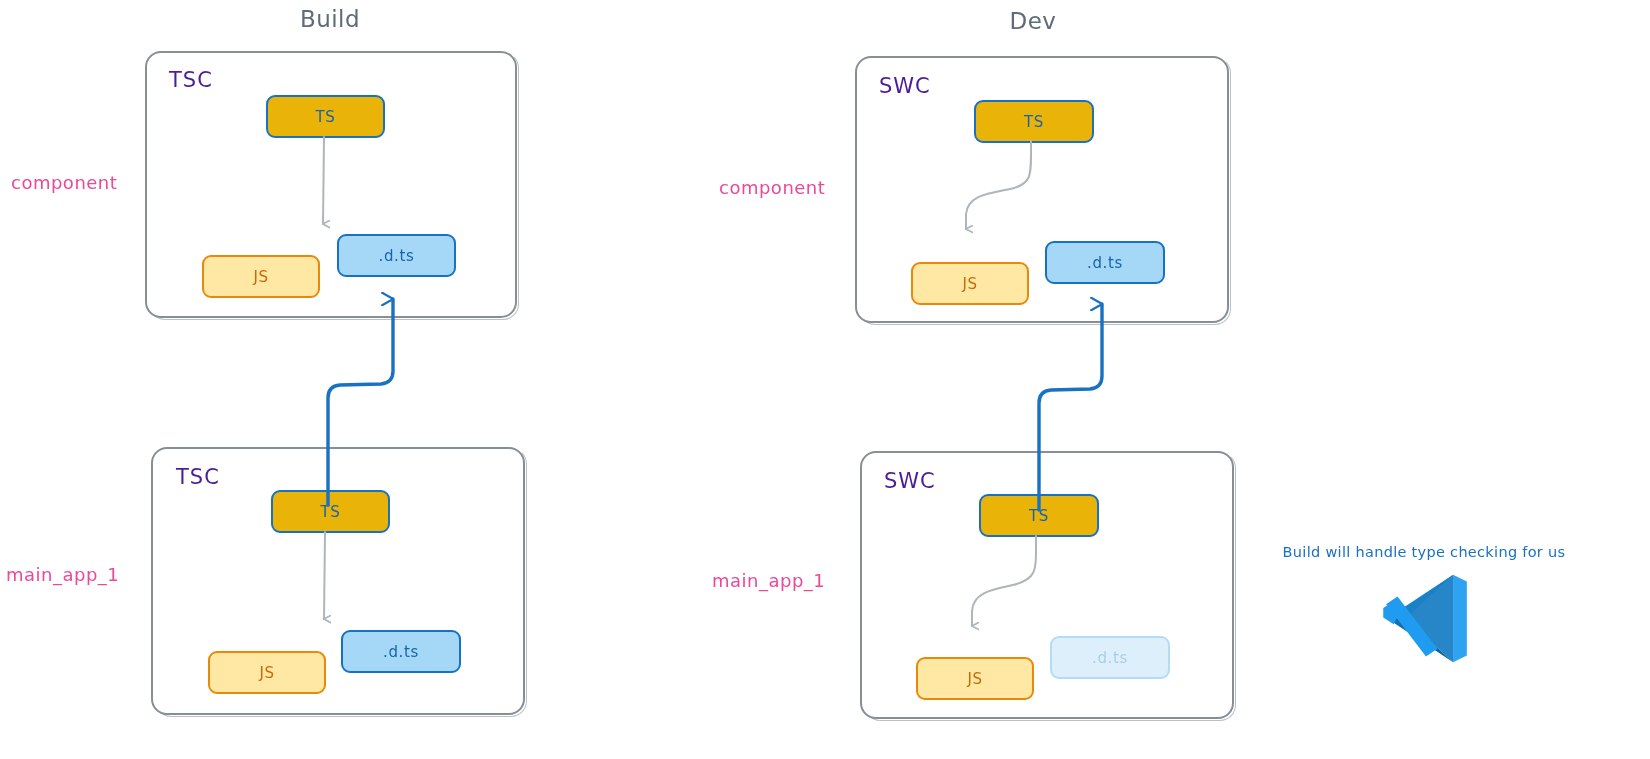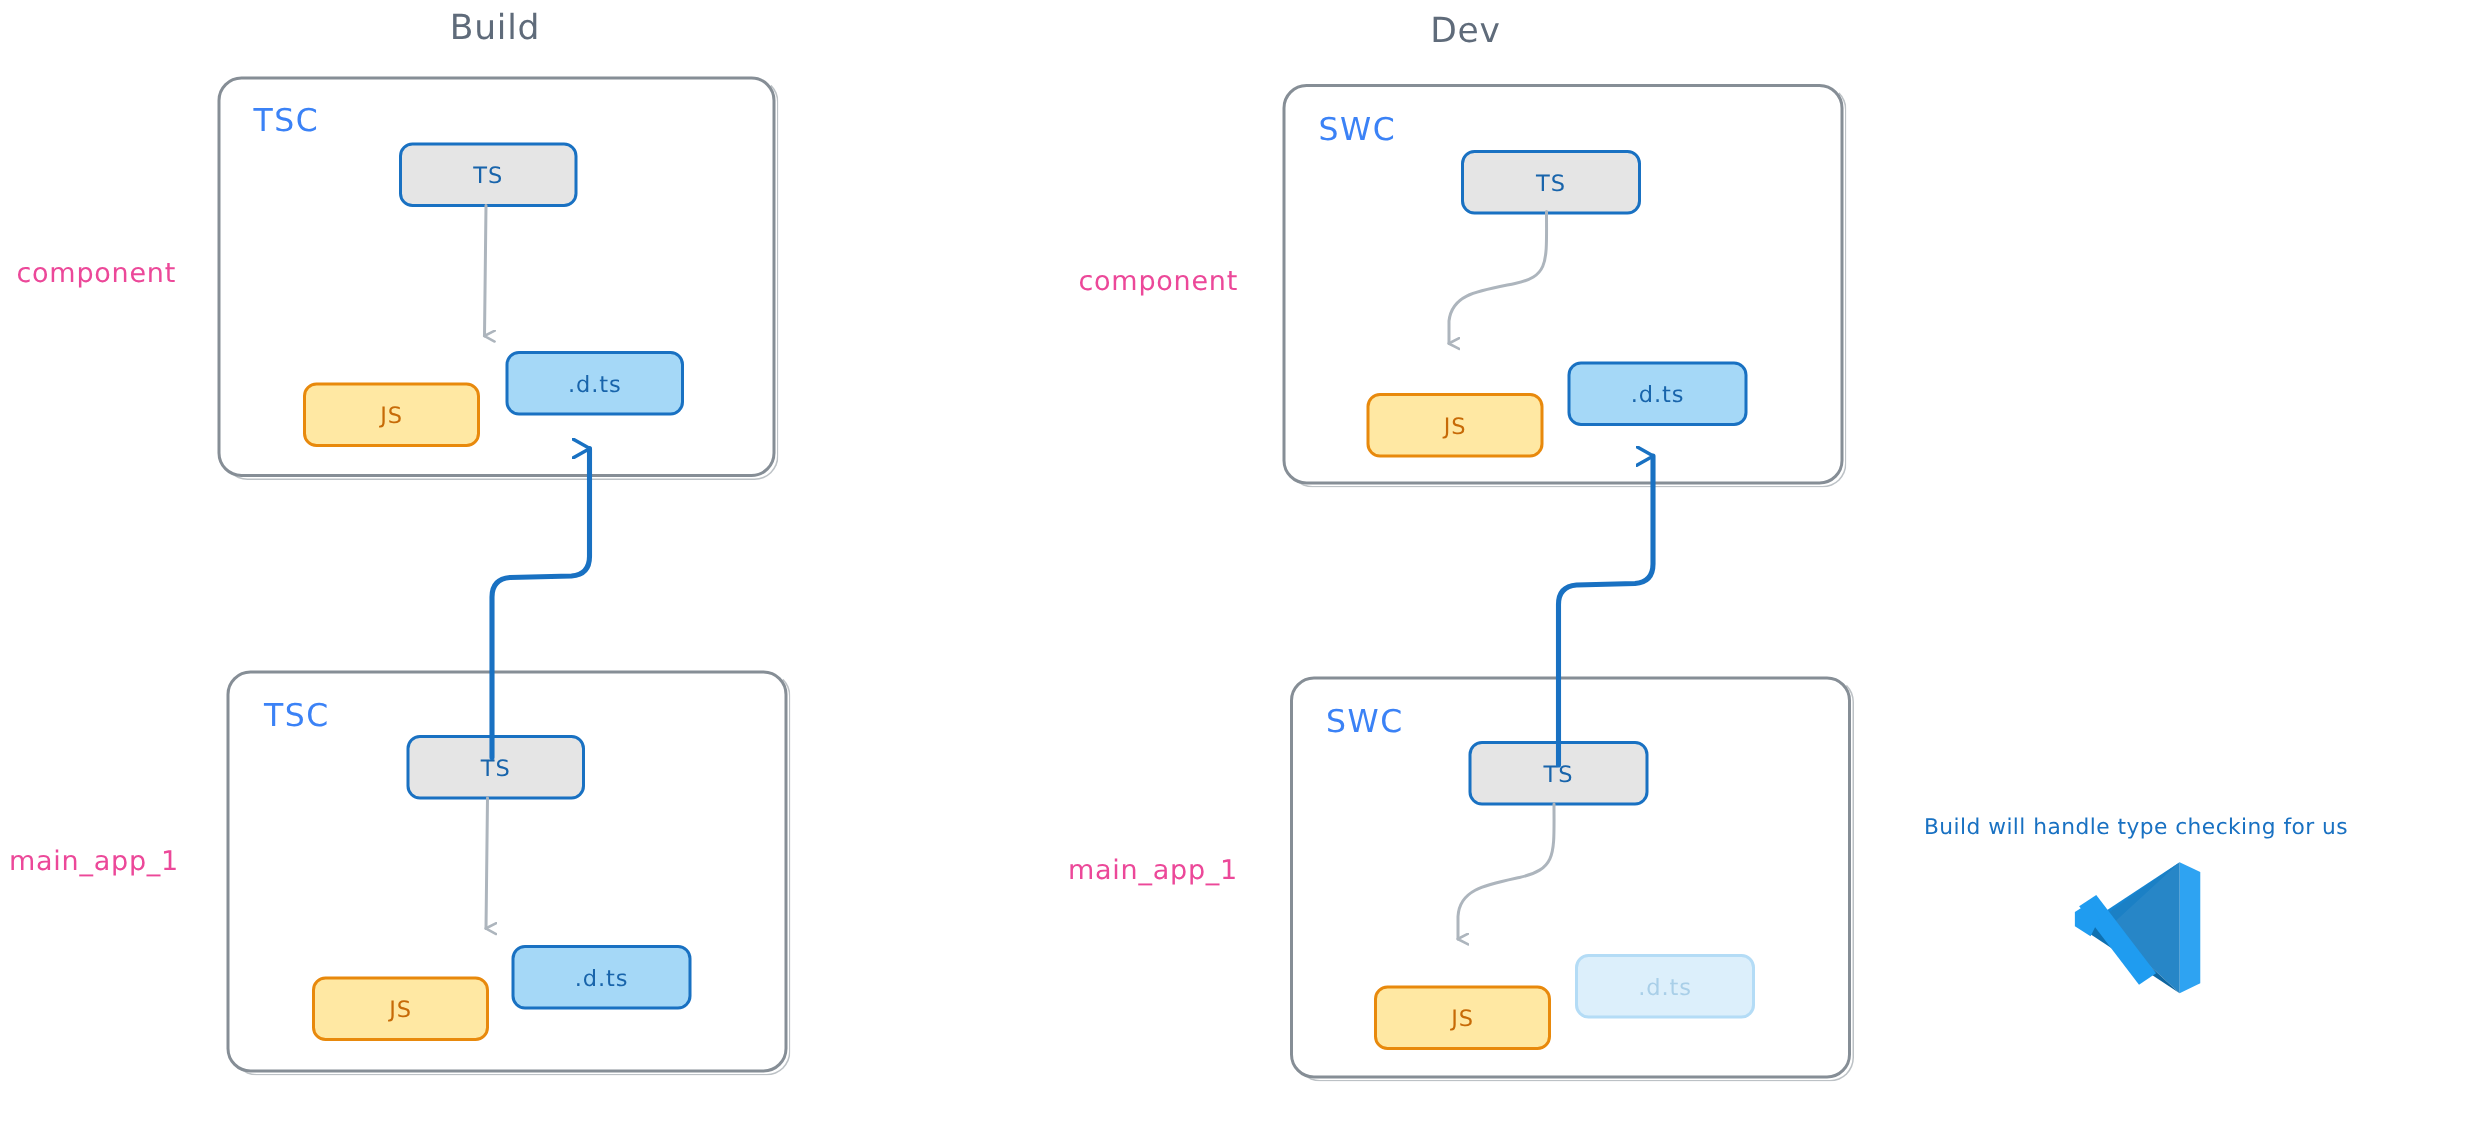--- a/index.html
+++ b/index.html
@@ -15,21 +15,21 @@
   
   .sect-title{
     position:absolute;color:#5f6b7a;font-size:23px;letter-spacing:.5px;
     white-space:nowrap;transform:translateX(-50%);
   }
   .side-label{
     position:absolute;color:#ec4899;font-size:18px;letter-spacing:.5px;
     white-space:nowrap;
   }
   .panel-tag{
-    position:absolute;color:#3b82f6;font-size:21px;letter-spacing:1px;
+    position:absolute;color:#4c1d95;font-size:21px;letter-spacing:1px;
     white-space:nowrap;
   }
   .note-text{
     position:absolute;color:#1971c2;font-size:14.5px;letter-spacing:.3px;
     white-space:nowrap;transform:translateX(-50%);
   }
 
   
   .panel{
     position:absolute;border-radius:16px;background:#ffffff;
@@ -42,41 +42,41 @@
     pointer-events:none;
   }
 
   
   .node{
     position:absolute;border-radius:9px;display:flex;align-items:center;
     justify-content:center;font-size:15px;letter-spacing:.6px;
     box-sizing:border-box;
   }
   .node.ts{
-    background:#e5e5e5;border:2.2px solid #1971c2;color:#1864ab;
+    background:#eab308;border:2.2px solid #1971c2;color:#1864ab;
   }
   .node.dts{
     background:#a5d8f7;border:2.2px solid #1971c2;color:#1864ab;
   }
   .node.js{
     background:#ffe8a3;border:2.2px solid #e8890c;color:#c76a07;margin-top:21px;
   }
   .node.dts-faded{
     background:#dceffb;border:2px solid #b4dcf6;color:#a9cfe8;
   }
 
   .vscode-logo{position:absolute;}
 </style>
 </head>
 <body>
 
 <div id="canvas">
 
   <div class="sect-title" style="left:330px;top:6px;">Build</div>
-  <div class="sect-title" style="left:977px;top:8px;">Dev</div>
+  <div class="sect-title" style="left:1033px;top:8px;">Dev</div>
 
   <div class="side-label" style="left:11px;top:172px;">component</div>
   <div class="side-label" style="left:6px;top:564px;">main_app_1</div>
   <div class="side-label" style="left:719px;top:177px;">component</div>
   <div class="side-label" style="left:712px;top:570px;">main_app_1</div>
 
   <div class="panel" style="left:145px;top:51px;width:368px;height:263px;">
     <div class="panel-tag" style="left:22px;top:15px;">TSC</div>
 
     <div class="node ts" style="left:119px;top:42px;width:119px;height:43px;">

